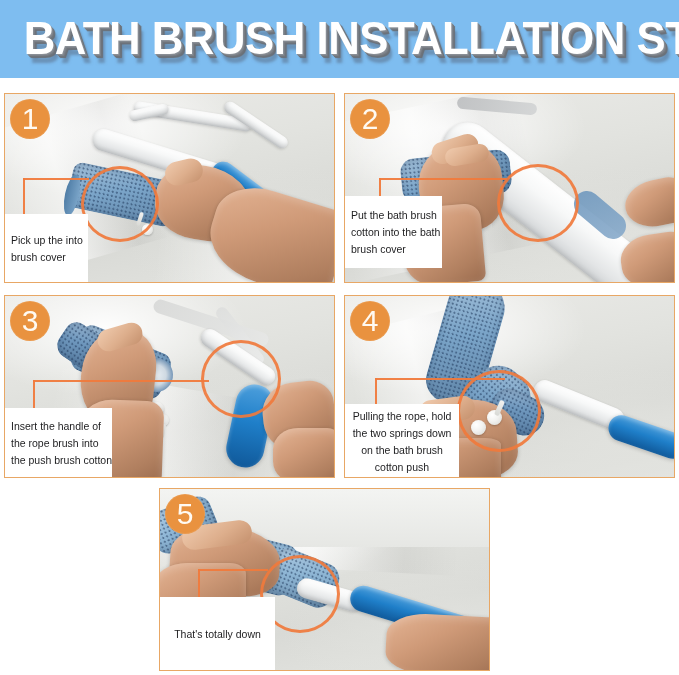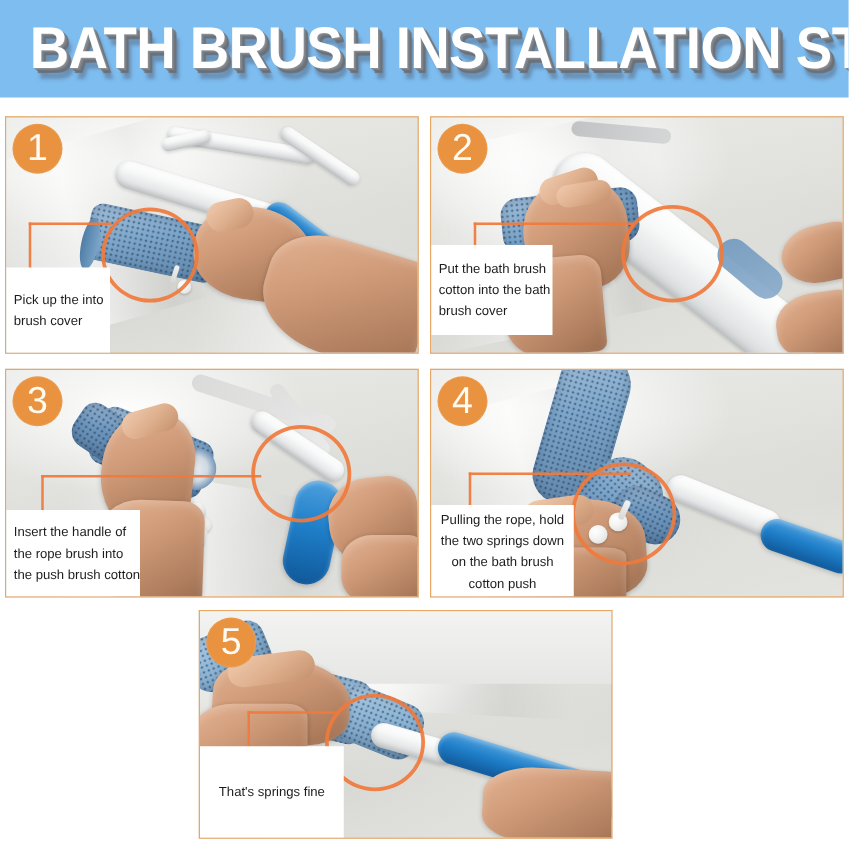--- a/index.html
+++ b/index.html
@@ -338,17 +338,17 @@
       <div class="obj skin" style="left:226px; top:126px; width:118px; height:60px; border-radius:36% 16% 10% 34%; transform:rotate(3deg);"></div>
 
       <div class="circ" style="left:100px; top:66px; width:74px; height:72px;"></div>
       <div class="lead-h" style="left:38px; top:80px; width:70px;"></div>
       <div class="lead-v" style="left:38px; top:80px; height:30px;"></div>
     </div>
 
     <div class="badge" style="left:5px; top:5px;">5</div>
 
     <div class="caption cap-center" style="left:0px; top:108px; width:115px; height:75px;">
-      <span>That's springs fine</span>
+      <span>That's totally down</span>
     </div>
   </div>
 
 </div>
 
 </body></html>

